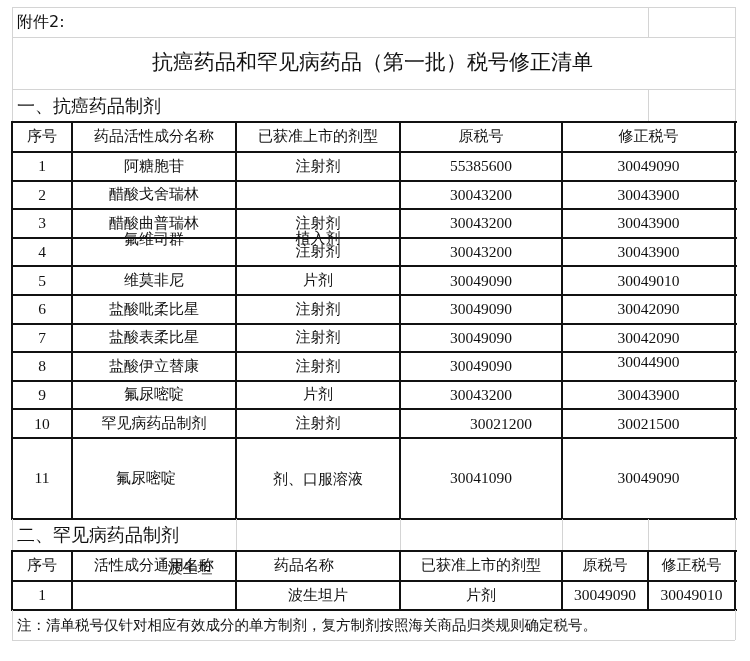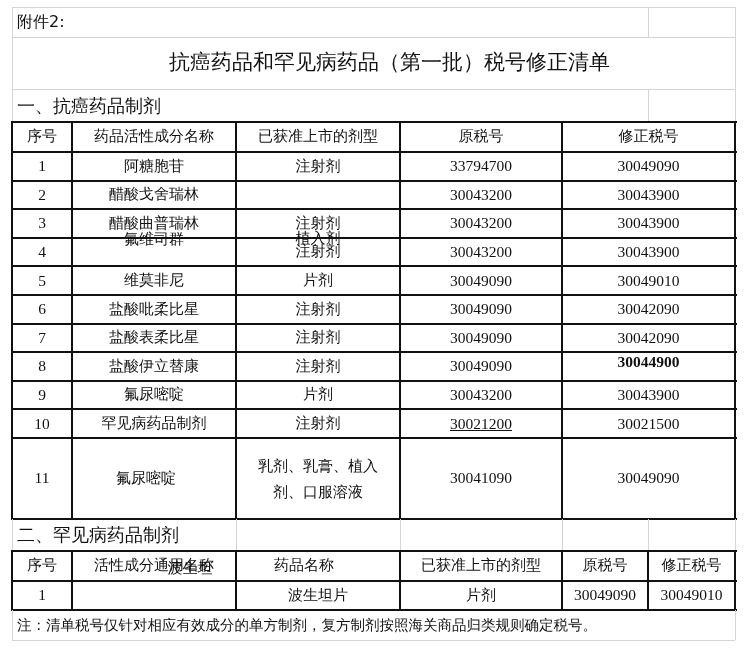--- a/index.html
+++ b/index.html
@@ -20,37 +20,37 @@
 <div class="ghline" style="left:12px;top:7px;width:723px;"></div>
 <div class="ghline" style="left:12px;top:37px;width:723px;"></div>
 <div class="ghline" style="left:12px;top:89px;width:723px;"></div>
 <div class="gvline" style="left:12px;top:7px;height:116px;"></div>
 <div class="gvline" style="left:735px;top:7px;height:116px;"></div>
 <div class="gvline" style="left:648px;top:7px;height:30px;"></div>
 <div class="gvline" style="left:648px;top:89px;height:33px;"></div>
 
 <div class="cell left" style="left:12px;top:7px;width:636px;height:30px;font-size:16px;">附件2:</div>
 
-<div class="cell" style="left:28px;top:37px;width:723px;height:52px;font-size:21px;">抗癌药品和罕见病药品（第一批）税号修正清单</div>
+<div class="cell" style="left:11px;top:37px;width:723px;height:52px;font-size:21px;">抗癌药品和罕见病药品（第一批）税号修正清单</div>
 
 <div class="cell left" style="left:12px;top:89px;width:636px;height:33px;font-size:18px;">一、抗癌药品制剂</div>
 
 <div id="t1"></div>
 
 <div id="s2"></div>
 
 <div class="cell" style="left:12px;top:122px;width:60px;height:30px;">序号</div>
 <div class="cell" style="left:72px;top:122px;width:164px;height:30px;">药品活性成分名称</div>
 <div class="cell" style="left:236px;top:122px;width:164px;height:30px;">已获准上市的剂型</div>
 <div class="cell" style="left:400px;top:122px;width:162px;height:30px;">原税号</div>
 <div class="cell" style="left:562px;top:122px;width:173px;height:30px;">修正税号</div>
 <div class="cell num" style="left:12px;top:152px;width:60px;height:28.599999999999994px;">1</div>
 <div class="cell" style="left:72px;top:152px;width:164px;height:28.599999999999994px;">阿糖胞苷</div>
 <div class="cell" style="left:236px;top:152px;width:164px;height:28.599999999999994px;">注射剂</div>
-<div class="cell num" style="left:400px;top:152px;width:162px;height:28.599999999999994px;">33794700</div>
+<div class="cell num" style="left:400px;top:152px;width:162px;height:28.599999999999994px;">55385600</div>
 <div class="cell num" style="left:562px;top:152px;width:173px;height:28.599999999999994px;">30049090</div>
 <div class="cell num" style="left:12px;top:180.6px;width:60px;height:28.599999999999994px;">2</div>
 <div class="cell" style="left:72px;top:180.6px;width:164px;height:28.599999999999994px;text-align:center;">醋酸戈舍瑞林</div>
 <div class="cell" style="left:236px;top:180.6px;width:164px;height:28.599999999999994px;margin-top:44px;">植入剂</div>
 <div class="cell num" style="left:400px;top:180.6px;width:162px;height:28.599999999999994px;">30043200</div>
 <div class="cell num" style="left:562px;top:180.6px;width:173px;height:28.599999999999994px;">30043900</div>
 <div class="cell num" style="left:12px;top:209.2px;width:60px;height:28.599999999999994px;">3</div>
 <div class="cell" style="left:72px;top:209.2px;width:164px;height:28.599999999999994px;">醋酸曲普瑞林</div>
 <div class="cell" style="left:236px;top:209.2px;width:164px;height:28.599999999999994px;">注射剂</div>
 <div class="cell num" style="left:400px;top:209.2px;width:162px;height:28.599999999999994px;">30043200</div>
@@ -72,35 +72,34 @@
 <div class="cell num" style="left:562px;top:295px;width:173px;height:28.600000000000023px;">30042090</div>
 <div class="cell num" style="left:12px;top:323.6px;width:60px;height:28.600000000000023px;">7</div>
 <div class="cell" style="left:72px;top:323.6px;width:164px;height:28.600000000000023px;">盐酸表柔比星</div>
 <div class="cell" style="left:236px;top:323.6px;width:164px;height:28.600000000000023px;">注射剂</div>
 <div class="cell num" style="left:400px;top:323.6px;width:162px;height:28.600000000000023px;">30049090</div>
 <div class="cell num" style="left:562px;top:323.6px;width:173px;height:28.600000000000023px;">30042090</div>
 <div class="cell num" style="left:12px;top:352.20000000000005px;width:60px;height:28.600000000000023px;">8</div>
 <div class="cell" style="left:72px;top:352.20000000000005px;width:164px;height:28.600000000000023px;">盐酸伊立替康</div>
 <div class="cell" style="left:236px;top:352.20000000000005px;width:164px;height:28.600000000000023px;">注射剂</div>
 <div class="cell num" style="left:400px;top:352.20000000000005px;width:162px;height:28.600000000000023px;">30049090</div>
-<div class="cell num" style="left:562px;top:352.20000000000005px;width:173px;height:20px;font-weight:bold;">30044900</div>
+<div class="cell num" style="left:562px;top:352.20000000000005px;width:173px;height:20px;">30044900</div>
 <div class="cell num" style="left:12px;top:380.80000000000007px;width:60px;height:28.600000000000023px;">9</div>
 <div class="cell" style="left:72px;top:380.80000000000007px;width:164px;height:28.600000000000023px;">氟尿嘧啶</div>
 <div class="cell" style="left:236px;top:380.80000000000007px;width:164px;height:28.600000000000023px;">片剂</div>
 <div class="cell num" style="left:400px;top:380.80000000000007px;width:162px;height:28.600000000000023px;">30043200</div>
 <div class="cell num" style="left:562px;top:380.80000000000007px;width:173px;height:28.600000000000023px;">30043900</div>
 <div class="cell num" style="left:12px;top:409.4000000000001px;width:60px;height:28.600000000000023px;">10</div>
 <div class="cell" style="left:72px;top:409.4000000000001px;width:164px;height:28.600000000000023px;">罕见病药品制剂</div>
 <div class="cell" style="left:236px;top:409.4000000000001px;width:164px;height:28.600000000000023px;">注射剂</div>
-<div class="cell num" style="left:400px;top:409.4000000000001px;width:162px;height:28.600000000000023px;text-decoration:underline;">30021200</div>
+<div class="cell num" style="left:420px;top:409.4000000000001px;width:162px;height:28.600000000000023px;">30021200</div>
 <div class="cell num" style="left:562px;top:409.4000000000001px;width:173px;height:28.600000000000023px;">30021500</div>
 <div class="cell num" style="left:12px;top:438.0000000000001px;width:60px;height:81px;">11</div>
 <div class="cell" style="left:64px;top:438.0000000000001px;width:164px;height:81px;">氟尿嘧啶</div>
 <div class="cell" style="left: 236px; top: 438px; width: 164px; height: 81px; flex-direction: column;">
-    <div style="line-height: 26px;">乳剂、乳膏、植入</div>
     <div style="line-height: 26px;">剂、口服溶液</div>
   </div>
 <div class="cell num" style="left:400px;top:438.0000000000001px;width:162px;height:81px;">30041090</div>
 <div class="cell num" style="left:562px;top:438.0000000000001px;width:173px;height:81px;">30049090</div>
 <div class="hline" style="left:12px;top:121px;width:725px;"></div>
 <div class="hline" style="left:12px;top:151px;width:725px;"></div>
 <div class="hline" style="left:12px;top:179.6px;width:725px;"></div>
 <div class="hline" style="left:12px;top:208.2px;width:725px;"></div>
 <div class="hline" style="left:12px;top:236.79999999999998px;width:725px;"></div>
 <div class="hline" style="left:12px;top:265.4px;width:725px;"></div>

